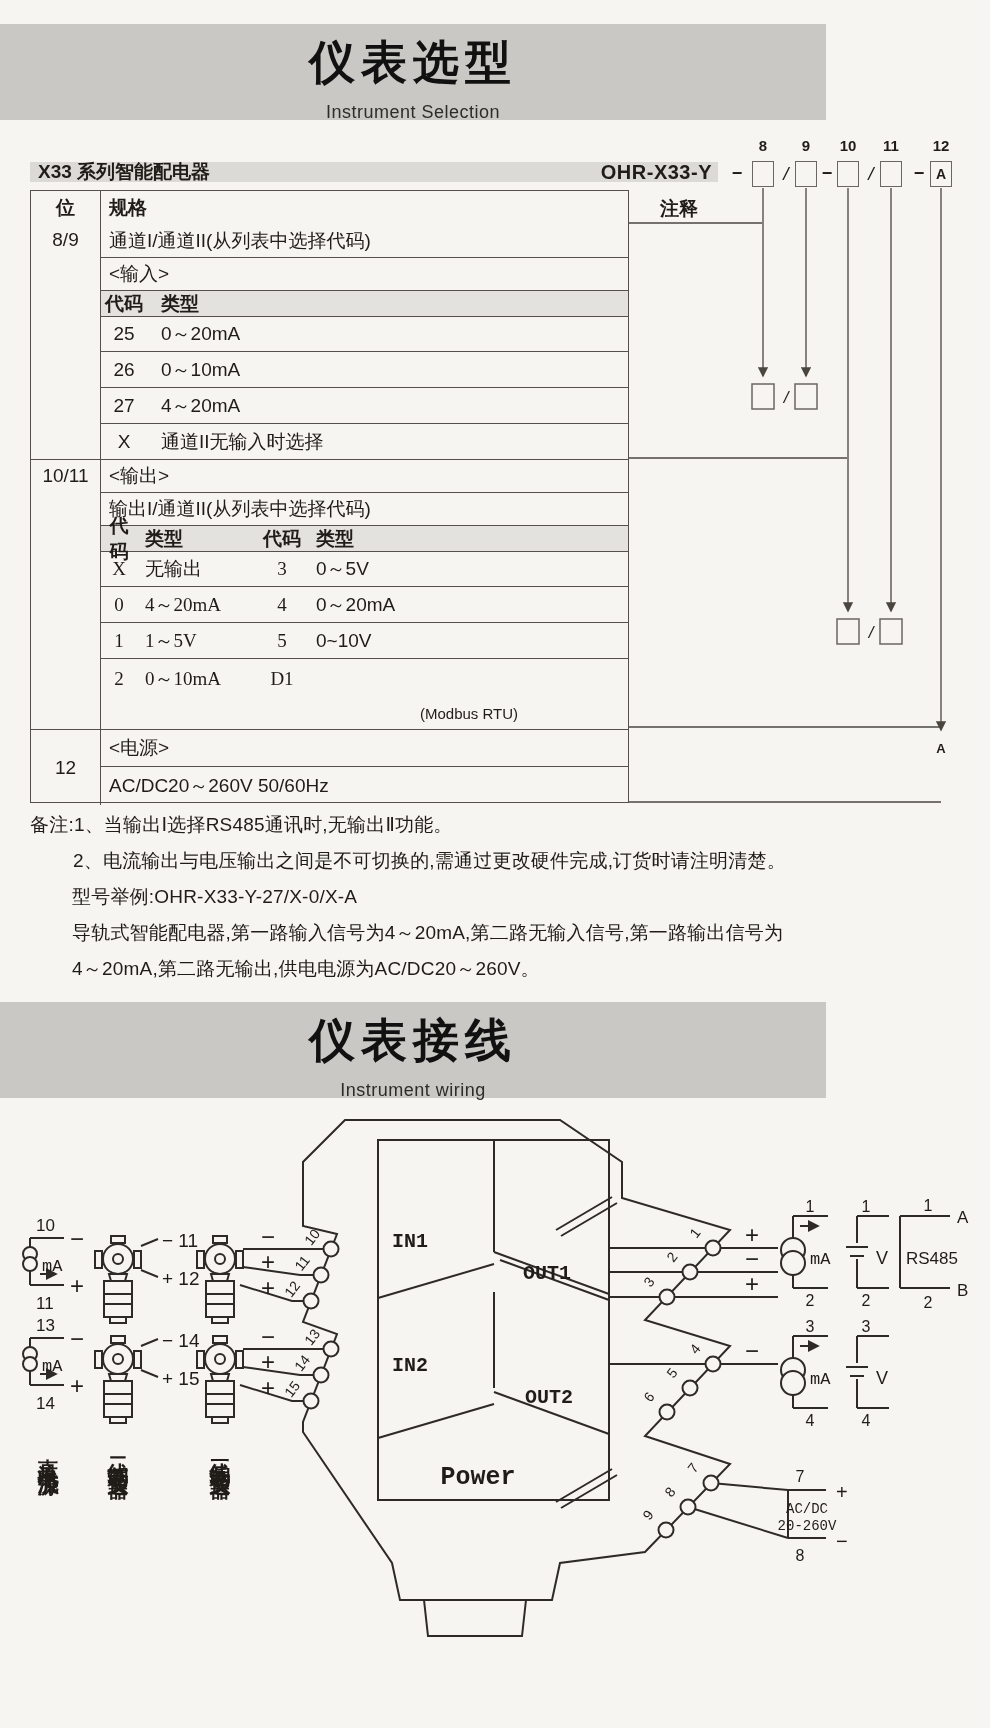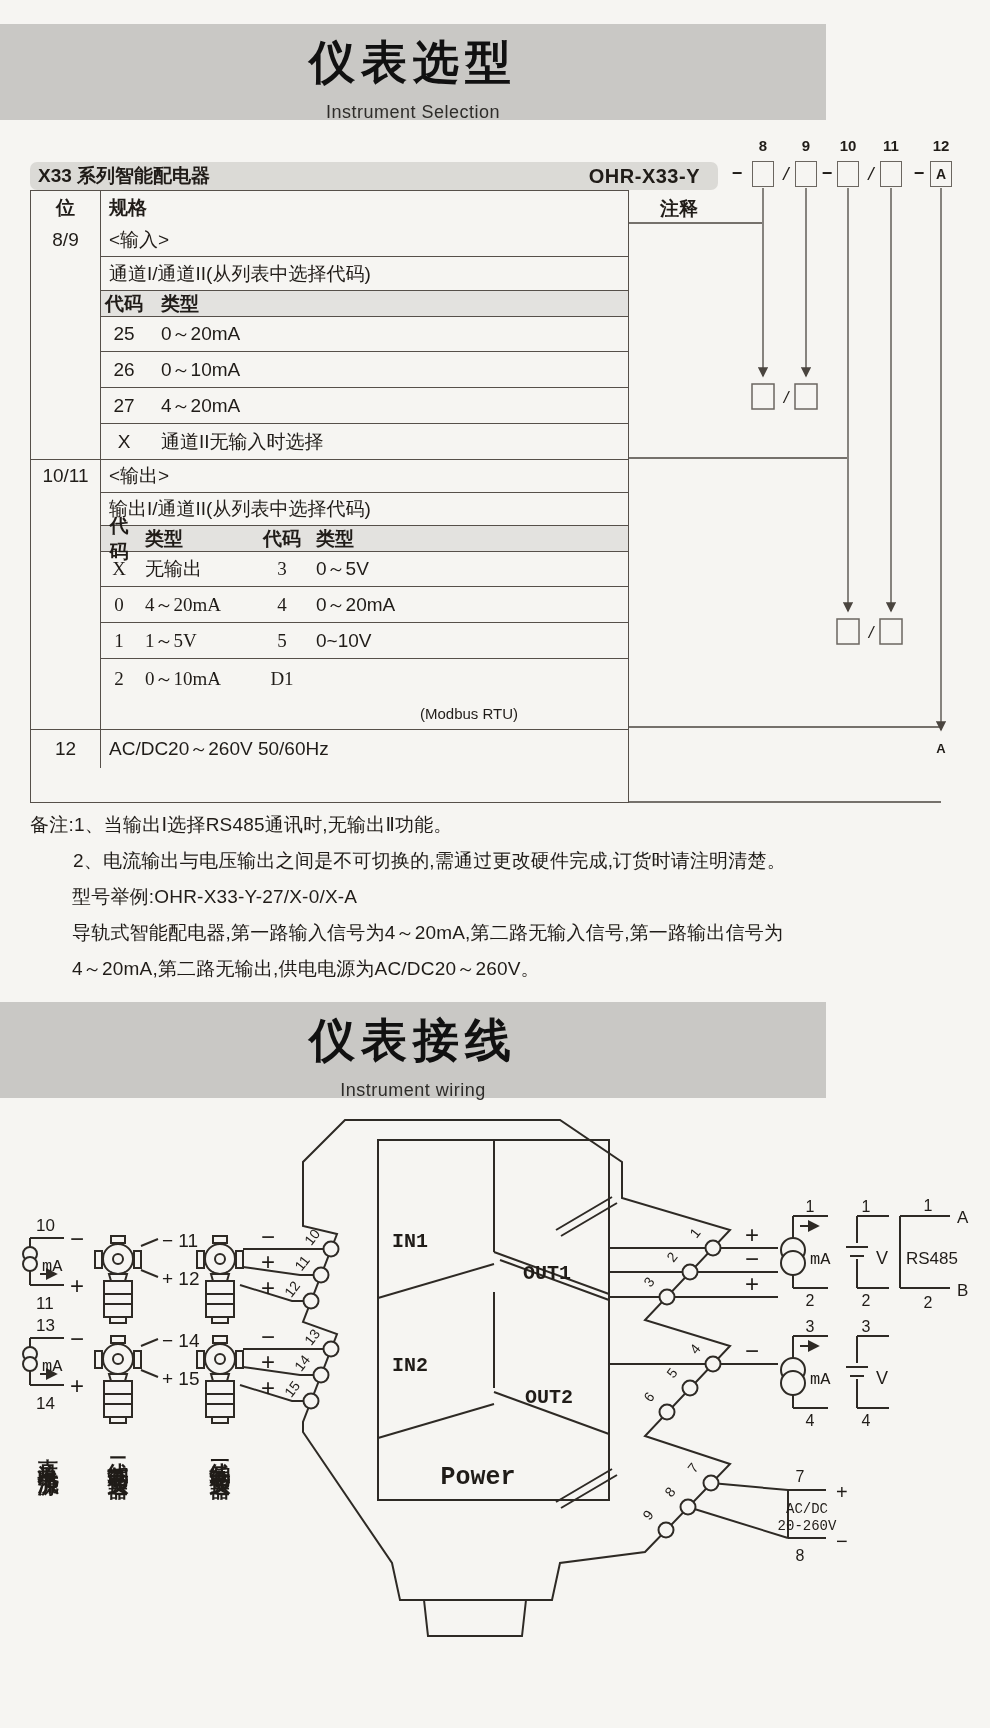--- a/index.html
+++ b/index.html
@@ -14,22 +14,22 @@
   html,body{background:#e9e8e5;}
   .page{
     position:relative;width:990px;height:1728px;background:var(--bg);
     font-family:"Liberation Sans","DejaVu Sans",sans-serif;color:var(--tx);
     overflow:hidden;margin:0 auto;
   }
   .band{position:absolute;left:0;width:826px;background:var(--band);text-align:center;}
   .band-title{font-size:46px;font-weight:bold;letter-spacing:6px;padding-top:8px;color:#111;}
   .band-sub{font-size:18px;color:#2e2c29;margin-top:8px;letter-spacing:0.5px;}
 
-  .model-bar{position:absolute;left:30px;top:162px;width:688px;height:28px;background:var(--bar);
-    display:flex;align-items:center;justify-content:space-between;padding:0 18px 0 8px;border-radius:7px;}
+  .model-bar{position:absolute;left:30px;top:162px;width:688px;height:20px;background:var(--bar);
+    display:flex;align-items:center;justify-content:space-between;padding:0 6px 0 8px;}
   .series{font-size:19px;font-weight:600;}
   .prefix{font-size:20px;font-weight:600;letter-spacing:0.5px;}
 
   .pos-digit{position:absolute;top:137px;width:22px;text-align:center;font-size:15px;font-weight:bold;}
   .code-box{position:absolute;top:161px;width:22px;height:26px;border:1.5px solid #6b6660;
     display:flex;align-items:center;justify-content:center;font-size:14px;font-weight:bold;background:var(--bg);}
   .sep{position:absolute;top:163px;width:16px;text-align:center;font-size:18px;font-weight:bold;}
   .sep.sl{font-style:italic;font-weight:400;font-size:19px;}
 
   .note-col-header{position:absolute;left:660px;top:196px;font-size:19px;font-weight:600;}
@@ -104,25 +104,25 @@
 
   <div class="sel-table">
     <div class="t-head">
       <div class="bit">位</div>
       <div class="spec">规格</div>
     </div>
 
     <div class="t-section" style="border-top:0;">
       <div class="bit">8/9</div>
       <div class="t-rows">
+        <div class="row" style="height:34px;">
+          <span>通道I/通道II(从列表中选择代码)</span>
+        </div>
         <div class="row" style="height:33px;">
           <span>&lt;输入&gt;</span>
-        </div>
-        <div class="row" style="height:34px;">
-          <span>通道I/通道II(从列表中选择代码)</span>
         </div>
         <div class="row gray" style="height:26px;">
           <span class="cc">代码</span>
           <span class="ct">类型</span>
         </div>
         <div class="row codes" style="height:35px;">
           <span class="cc">25</span>
           <span class="ct">0～20mA</span>
         </div>
         <div class="row codes" style="height:36px;">
@@ -180,20 +180,23 @@
         </div>
         <div class="row last" style="height:31px;padding-left:0;">
           <span class="msub">(Modbus RTU)</span>
         </div>
       </div>
     </div>
 
     <div class="t-section mid">
       <div class="bit">12</div>
       <div class="t-rows">
+        <div class="row" style="height:37px;">
+          <span>&lt;电源&gt;</span>
+        </div>
         <div class="row last" style="height:38px;">
           <span>AC/DC20～260V 50/60Hz</span>
         </div>
       </div>
     </div>
   </div>
 
   <svg class="sel-overlay" width="990" height="1040" viewBox="0 0 990 1040">
     <defs>
       <marker id="ah" viewBox="0 0 10 10" refX="8.5" refY="5" markerWidth="8" markerHeight="8" orient="auto">

